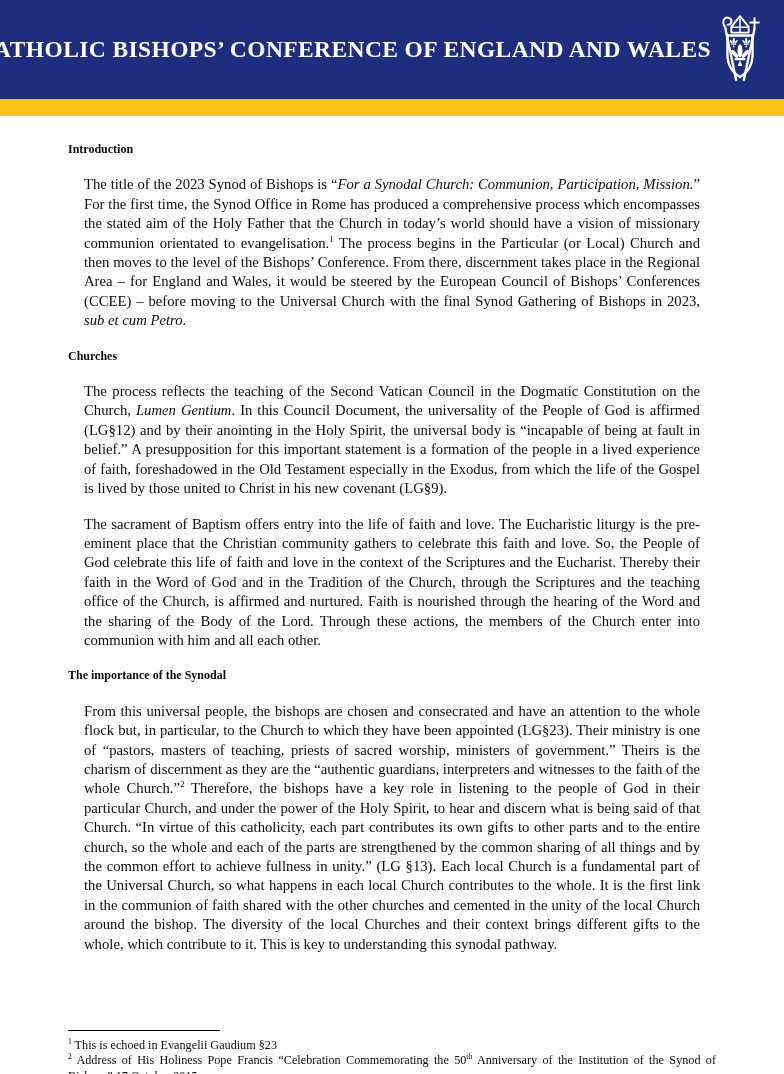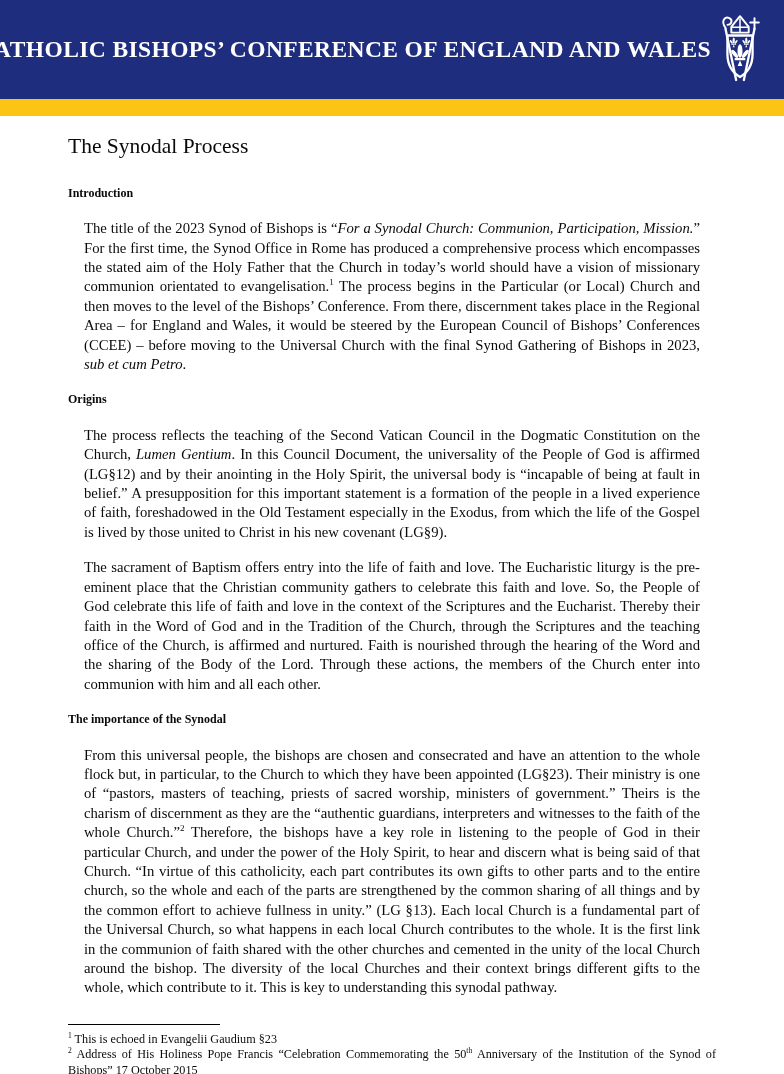--- a/index.html
+++ b/index.html
@@ -105,26 +105,25 @@
     <use href="#fdl" transform="translate(30 42)"></use>
     <use href="#fdl" transform="translate(23.5 28.5) scale(0.45)"></use>
     <use href="#fdl" transform="translate(36.5 28.5) scale(0.45)"></use>
   </svg>
 </header>
 
 <div class="stripe" style="background: rgb(252, 196, 20);"></div>
 
 <main class="page">
 
-  <h2 class="doc-title">The Synodal Process</h2>
 
   <h3 class="sec-heading first">Introduction</h3>
   <p class="body-para">The title of the 2023 Synod of Bishops is “<i>For a Synodal Church: Communion, Participation, Mission.</i>”  For the first time, the Synod Office in Rome has produced a comprehensive process which encompasses the stated aim of the Holy Father that the Church in today’s world should have a vision of missionary communion orientated to evangelisation.<sup>1</sup>  The process begins in the Particular (or Local) Church and then moves to the level of the Bishops’ Conference.  From there, discernment takes place in the Regional Area – for England and Wales, it would be steered by the European Council of Bishops’ Conferences (CCEE) – before moving to the Universal Church with the final Synod Gathering of Bishops in 2023, <i>sub et cum Petro</i>.</p>
 
-  <h3 class="sec-heading">Origins</h3>
+  <h3 class="sec-heading">Churches</h3>
   <p class="body-para">The process reflects the teaching of the Second Vatican Council in the Dogmatic Constitution on the Church, <i>Lumen Gentium</i>.  In this Council Document, the universality of the People of God is affirmed (LG§12) and by their anointing in the Holy Spirit, the universal body is “incapable of being at fault in belief.”  A presupposition for this important statement is a formation of the people in a lived experience of faith, foreshadowed in the Old Testament especially in the Exodus, from which the life of the Gospel is lived by those united to Christ in his new covenant (LG§9).</p>
   <p class="body-para gap">The sacrament of Baptism offers entry into the life of faith and love.  The Eucharistic liturgy is the pre-eminent place that the Christian community gathers to celebrate this faith and love.  So, the People of God celebrate this life of faith and love in the context of the Scriptures and the Eucharist.  Thereby their faith in the Word of God and in the Tradition of the Church, through the Scriptures and the teaching office of the Church, is affirmed and nurtured. Faith is nourished through the hearing of the Word and the sharing of the Body of the Lord.  Through these actions, the members of the Church enter into communion with him and all each other.</p>
 
   <h3 class="sec-heading">The importance of the Synodal</h3>
   <p class="body-para">From this universal people, the bishops are chosen and consecrated and have an attention to the whole flock but, in particular, to the Church to which they have been appointed (LG§23).  Their ministry is one of “pastors, masters of teaching, priests of sacred worship, ministers of government.”  Theirs is the charism of discernment as they are the “authentic guardians, interpreters and witnesses to the faith of the whole Church.”<sup>2</sup>  Therefore, the bishops have a key role in listening to the people of God in their particular Church, and under the power of the Holy Spirit, to hear and discern what is being said of that Church.  “In virtue of this catholicity, each part contributes its own gifts to other parts and to the entire church, so the whole and each of the parts are strengthened by the common sharing of all things and by the common effort to achieve fullness in unity.” (LG §13). Each local Church is a fundamental part of the Universal Church, so what happens in each local Church contributes to the whole.  It is the first link in the communion of faith shared with the other churches and cemented in the unity of the local Church around the bishop.  The diversity of the local Churches and their context brings different gifts to the whole, which contribute to it.  This is key to understanding this synodal pathway.</p>
 
   <div class="footnotes">
     <div class="fn-rule"></div>
     <p class="fn"><sup>1</sup> This is echoed in Evangelii Gaudium §23</p>
     <p class="fn"><sup>2</sup> Address of His Holiness Pope Francis “Celebration Commemorating the 50<sup>th</sup> Anniversary of the Institution of the Synod of Bishops” 17 October 2015</p>

